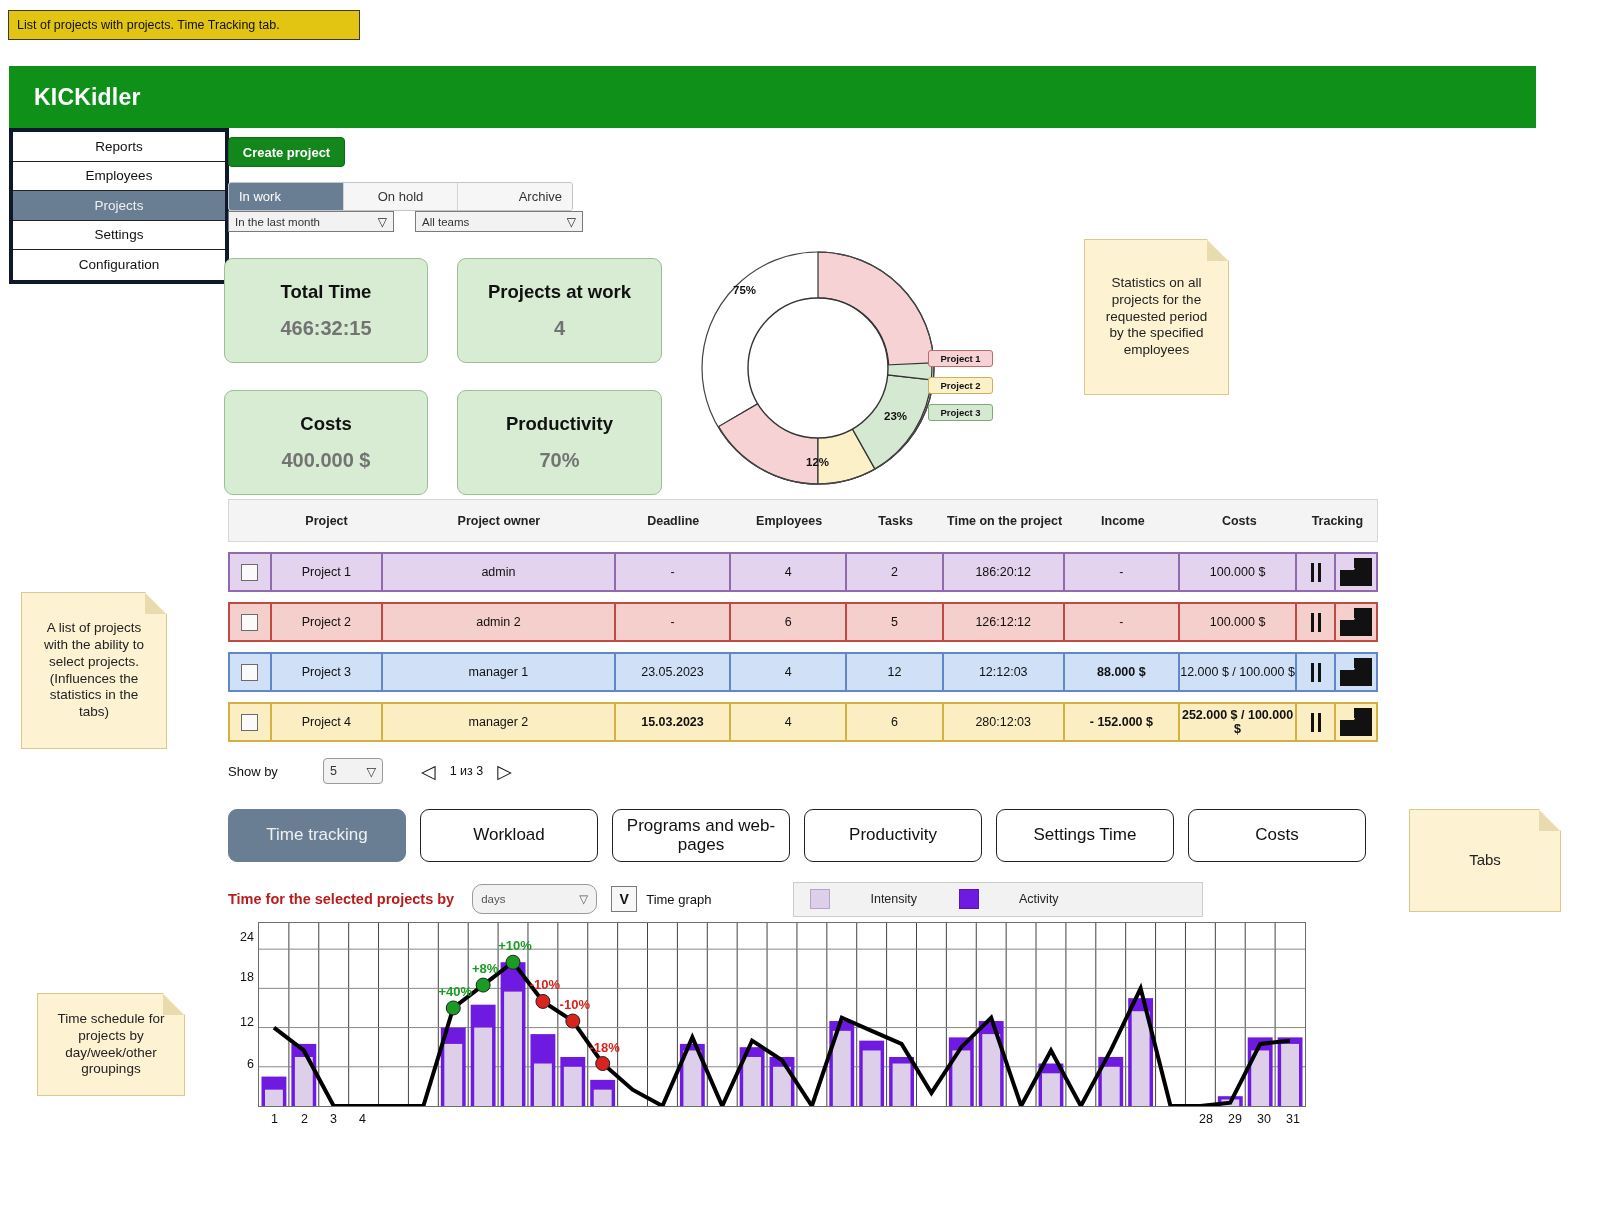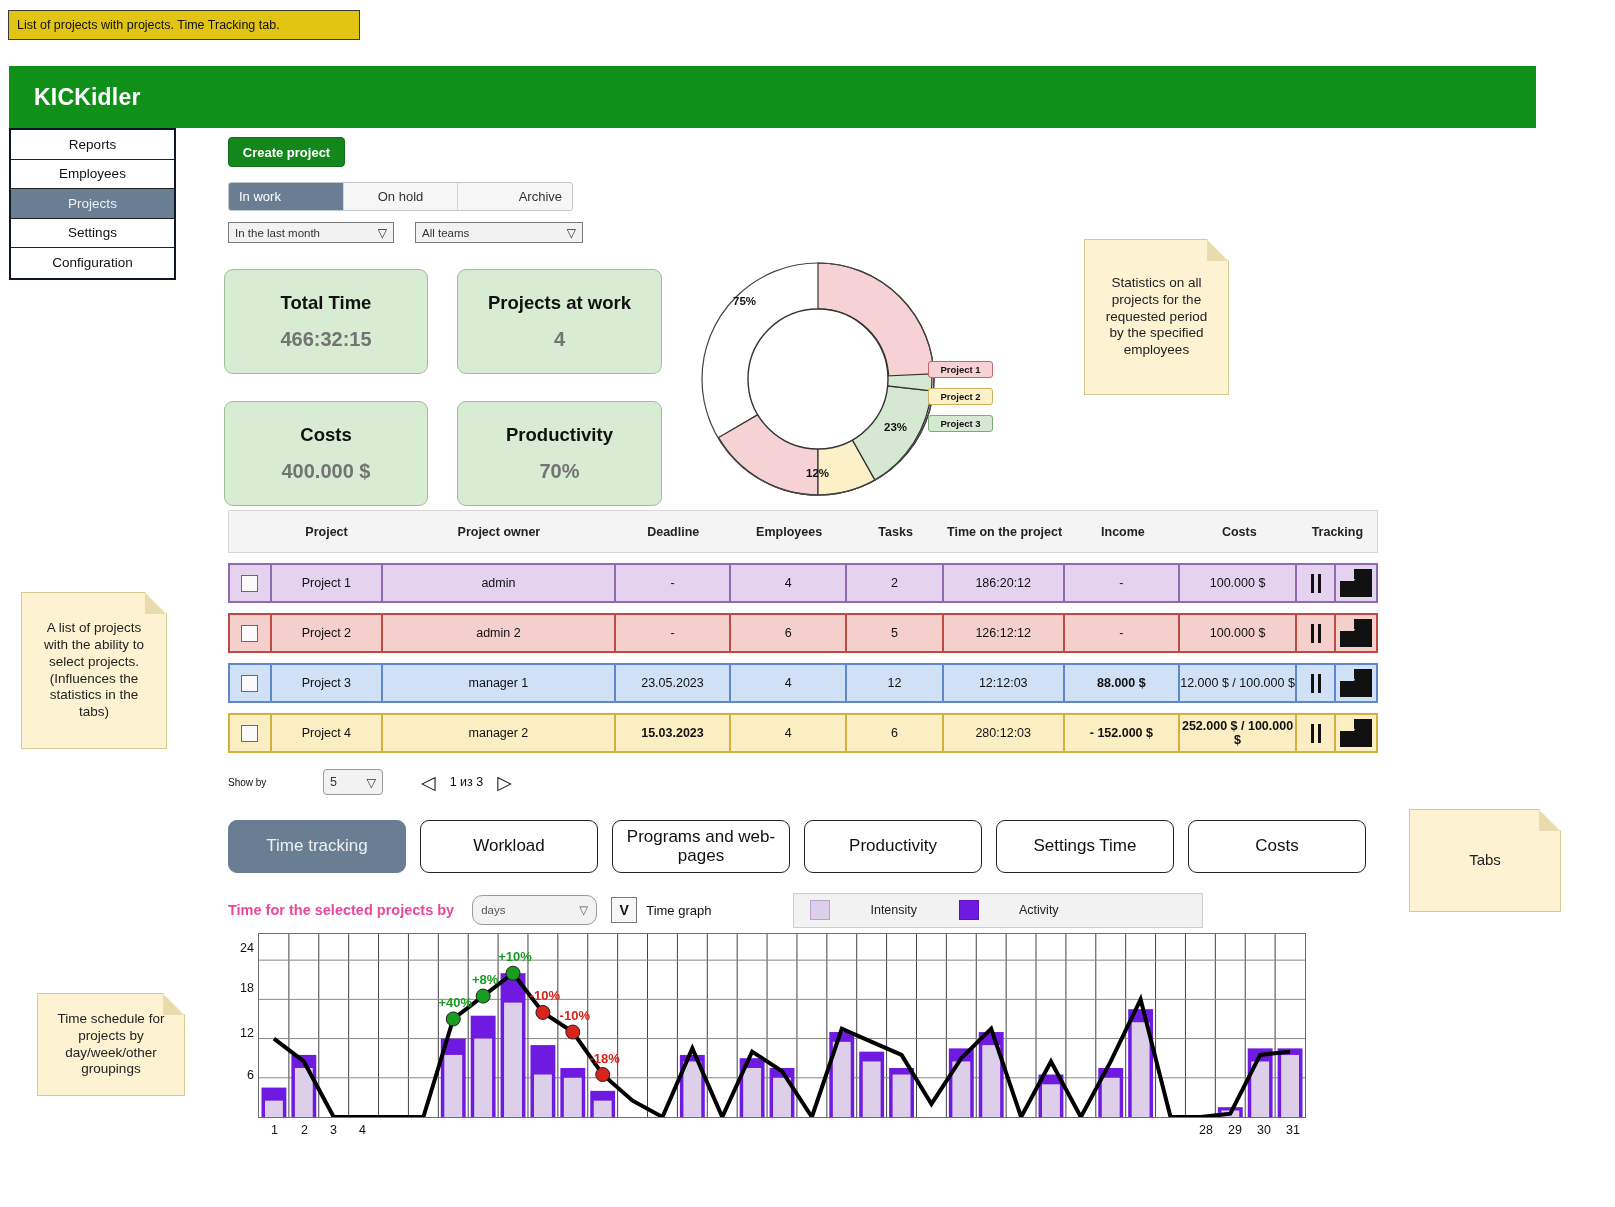--- a/index.html
+++ b/index.html
@@ -49,22 +49,22 @@
     background:#0f9018;
     display:flex; align-items:center;
   }
   .appbar .brand{
     color:#fff; font-size:23px; font-weight:bold; padding-left:25px;
     letter-spacing:.2px;
   }
 
   
   .sidenav{
-    position:absolute; left:9px; top:128px; width:167px;
-    border:2px solid #0f172a;
+    position:absolute; left:9px; top:128px; width:220px;
+    border:4px solid #0f172a;
     background:#bef264;
   }
   .nav-item{
     height:29.5px; display:flex; align-items:center; justify-content:center;
     font-size:13.5px; color:#111;
     border-bottom:1px solid #222;
     background:#fff;
   }
   .nav-item:last-child{ border-bottom:none; }
   .nav-item.active{ background:#6a7e93; color:#f0f0f0; }
@@ -86,21 +86,21 @@
   }
   .seg{
     flex:1; display:flex; align-items:center;
     font-size:13px; color:#333; padding:0 10px;
     border-right:1px solid #cfd5da; background:#f6f6f6;
   }
   .seg:last-child{ border-right:none; justify-content:flex-end; }
   .seg.sel{ background:#6a7e93; color:#fff; }
   .seg.mid{ justify-content:center; }
 
-  .filters{ display:flex; gap:21px; margin-top:11px; }
+  .filters{ display:flex; gap:21px; }
   .select{
     height:21px; border:1px solid #7a7a7a; background:#f2f2f2;
     display:flex; align-items:center; justify-content:space-between;
     padding:0 6px; font-size:11.5px; color:#333;
   }
   .select .tri{ font-size:12px; color:#222; }
   .sel-period{ width:166px; }
   .sel-team{ width:168px; }
 
   
@@ -187,21 +187,21 @@
   }
   .ico-pause i:first-child{ left:2px; }
   .ico-pause i:last-child{ left:9px; }
 
   .ico-archive{
     width:36px; height:30px; position:relative; display:inline-block;
   }
 
   
   .pager{ display:flex; align-items:center; gap:0; margin-top:16px; }
-  .pager .lbl{ font-size:10px; color:#111; width:100px; }
+  .pager .lbl{ font-size:13px; color:#111; width:100px; }
   .pg-select{
     width:60px; height:26px; border:1px solid #9a9a9a; border-radius:4px;
     background:#f2f2f2; display:flex; align-items:center; justify-content:space-between;
     padding:0 6px; font-size:12.5px; color:#333; margin-left:-5px;
   }
   .pg-nav{ display:flex; align-items:center; gap:14px; margin-left:38px; font-size:12.5px; }
   .arrow{ font-size:19px; color:#111; line-height:1; }
 
   
   .tabs{ display:flex; gap:14px; margin-top:25px; }
@@ -209,21 +209,21 @@
     height:53px; border:1.5px solid #222; border-radius:9px;
     display:flex; align-items:center; justify-content:center; text-align:center;
     font-size:17px; color:#111; background:#fff; padding:0 10px; line-height:1.1;
   }
   .tab.sel{ background:#6a7e93; color:#eef1f4; border-color:#6a7e93; }
   .t1{ width:178px; } .t2{ width:178px; } .t3{ width:178px; }
   .t4{ width:178px; } .t5{ width:178px; } .t6{ width:178px; }
 
   
   .chart-ctrl{ display:flex; align-items:center; margin-top:22px; height:30px; }
-  .chart-ctrl .ctitle{ font-size:14.5px; font-weight:bold; color:#ec4899; }
+  .chart-ctrl .ctitle{ font-size:14.5px; font-weight:bold; color:#b91c1c; }
   .gran{
     width:125px; height:30px; margin-left:18px; border:1px solid #9a9a9a;
     border-radius:10px; background:#f2f2f2;
     display:flex; align-items:center; justify-content:space-between;
     padding:0 8px; font-size:11.5px; color:#555;
   }
   .vbox{
     width:26px; height:26px; border:1px solid #7a7a7a; background:#f7f7f7;
     display:flex; align-items:center; justify-content:center;
     font-size:14px; font-weight:bold; margin-left:14px; color:#111;

